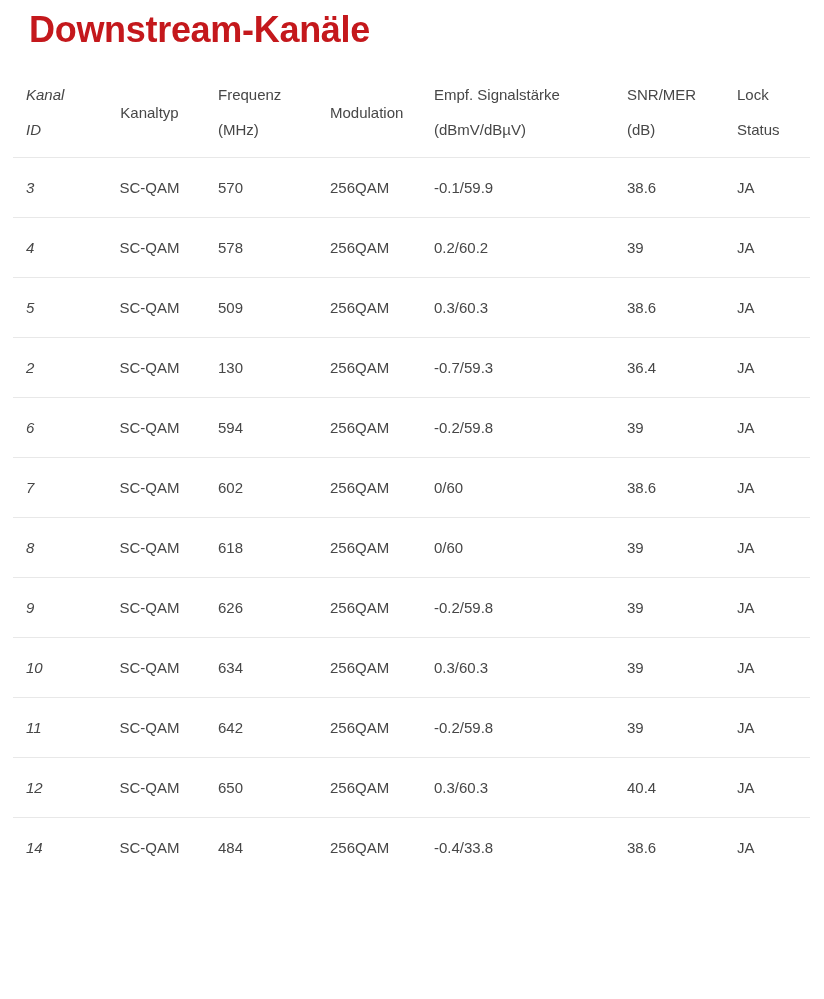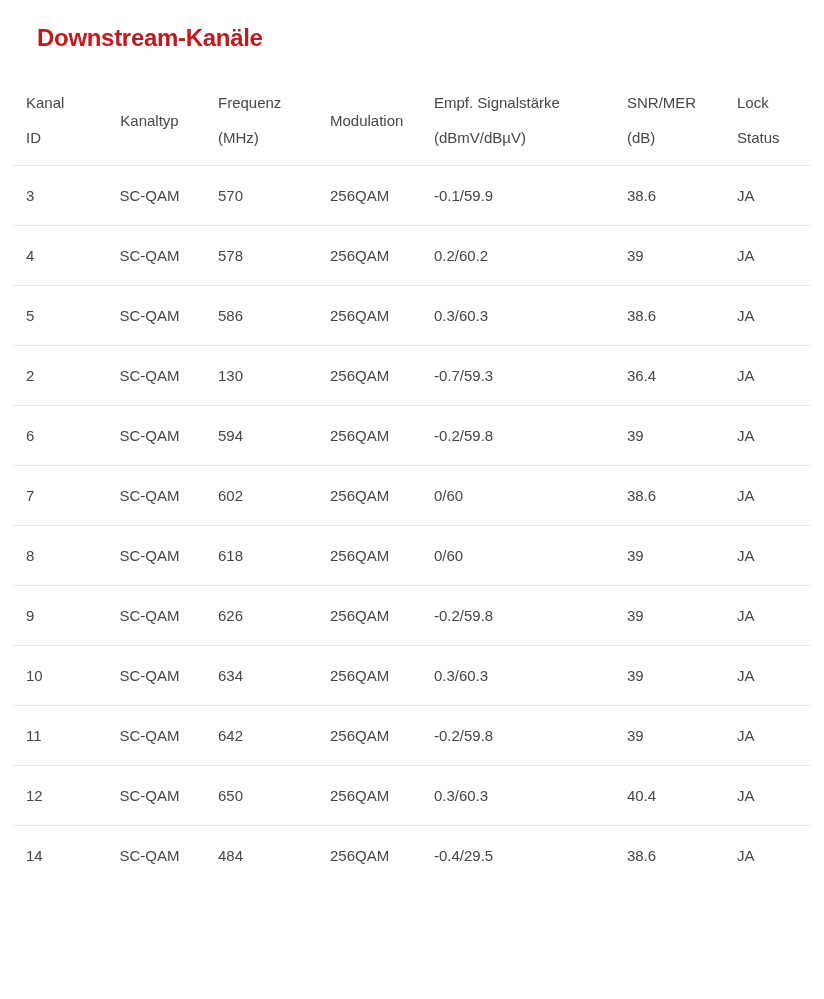--- a/index.html
+++ b/index.html
@@ -14,23 +14,23 @@
     padding: 0;
     background: var(--bg);
     font-family: "Liberation Sans", sans-serif;
   }
   body {
     width: 824px;
     height: 999px;
     overflow: hidden;
   }
   .page-title {
-    margin: 12px;
+    margin: 4px;
     padding: 9px 0 0 25px;
-    font-size: 24px;
+    font-size: 36px;
     line-height: 33px;
     font-weight: 700;
     letter-spacing: -0.3px;
     color: var(--accent);
   }
   table.channels {
     margin: 22px 0 0 13px;
     width: 797px;
     border-collapse: collapse;
     table-layout: fixed;
@@ -44,21 +44,21 @@
     white-space: nowrap;
     overflow: hidden;
   }
   thead th {
     height: 89px;
     vertical-align: middle;
   }
   thead .hline { line-height: 35px; }
   tbody tr { border-top: 1px solid var(--divider); }
   tbody td { height: 60px; vertical-align: middle; }
-  th:nth-child(1), td:nth-child(1) { width: 72px; }
+  th:nth-child(1), td:nth-child(1) { width: 72px; font-style: italic; }
   th:nth-child(2), td:nth-child(2) { width: 120px; text-align: center; }
   th:nth-child(3), td:nth-child(3) { width: 112px; }
   th:nth-child(4), td:nth-child(4) { width: 104px; }
   th:nth-child(5), td:nth-child(5) { width: 193px; }
   th:nth-child(6), td:nth-child(6) { width: 110px; }
   th:nth-child(7), td:nth-child(7) { width: 86px; }
 </style>
 </head>
 <body>
 
@@ -111,21 +111,21 @@
           <td>SC-QAM</td>
           <td>578</td>
           <td>256QAM</td>
           <td>0.2/60.2</td>
           <td>39</td>
           <td>JA</td>
         </tr>
         <tr>
           <td>5</td>
           <td>SC-QAM</td>
-          <td>586</td>
+          <td>509</td>
           <td>256QAM</td>
           <td>0.3/60.3</td>
           <td>38.6</td>
           <td>JA</td>
         </tr>
         <tr>
           <td>2</td>
           <td>SC-QAM</td>
           <td>130</td>
           <td>256QAM</td>
@@ -194,19 +194,19 @@
           <td>256QAM</td>
           <td>0.3/60.3</td>
           <td>40.4</td>
           <td>JA</td>
         </tr>
         <tr>
           <td>14</td>
           <td>SC-QAM</td>
           <td>484</td>
           <td>256QAM</td>
-          <td>-0.4/29.5</td>
+          <td>-0.4/33.8</td>
           <td>38.6</td>
           <td>JA</td>
         </tr>
       </tbody>
   </table>
 </div>
 
 </body></html>

